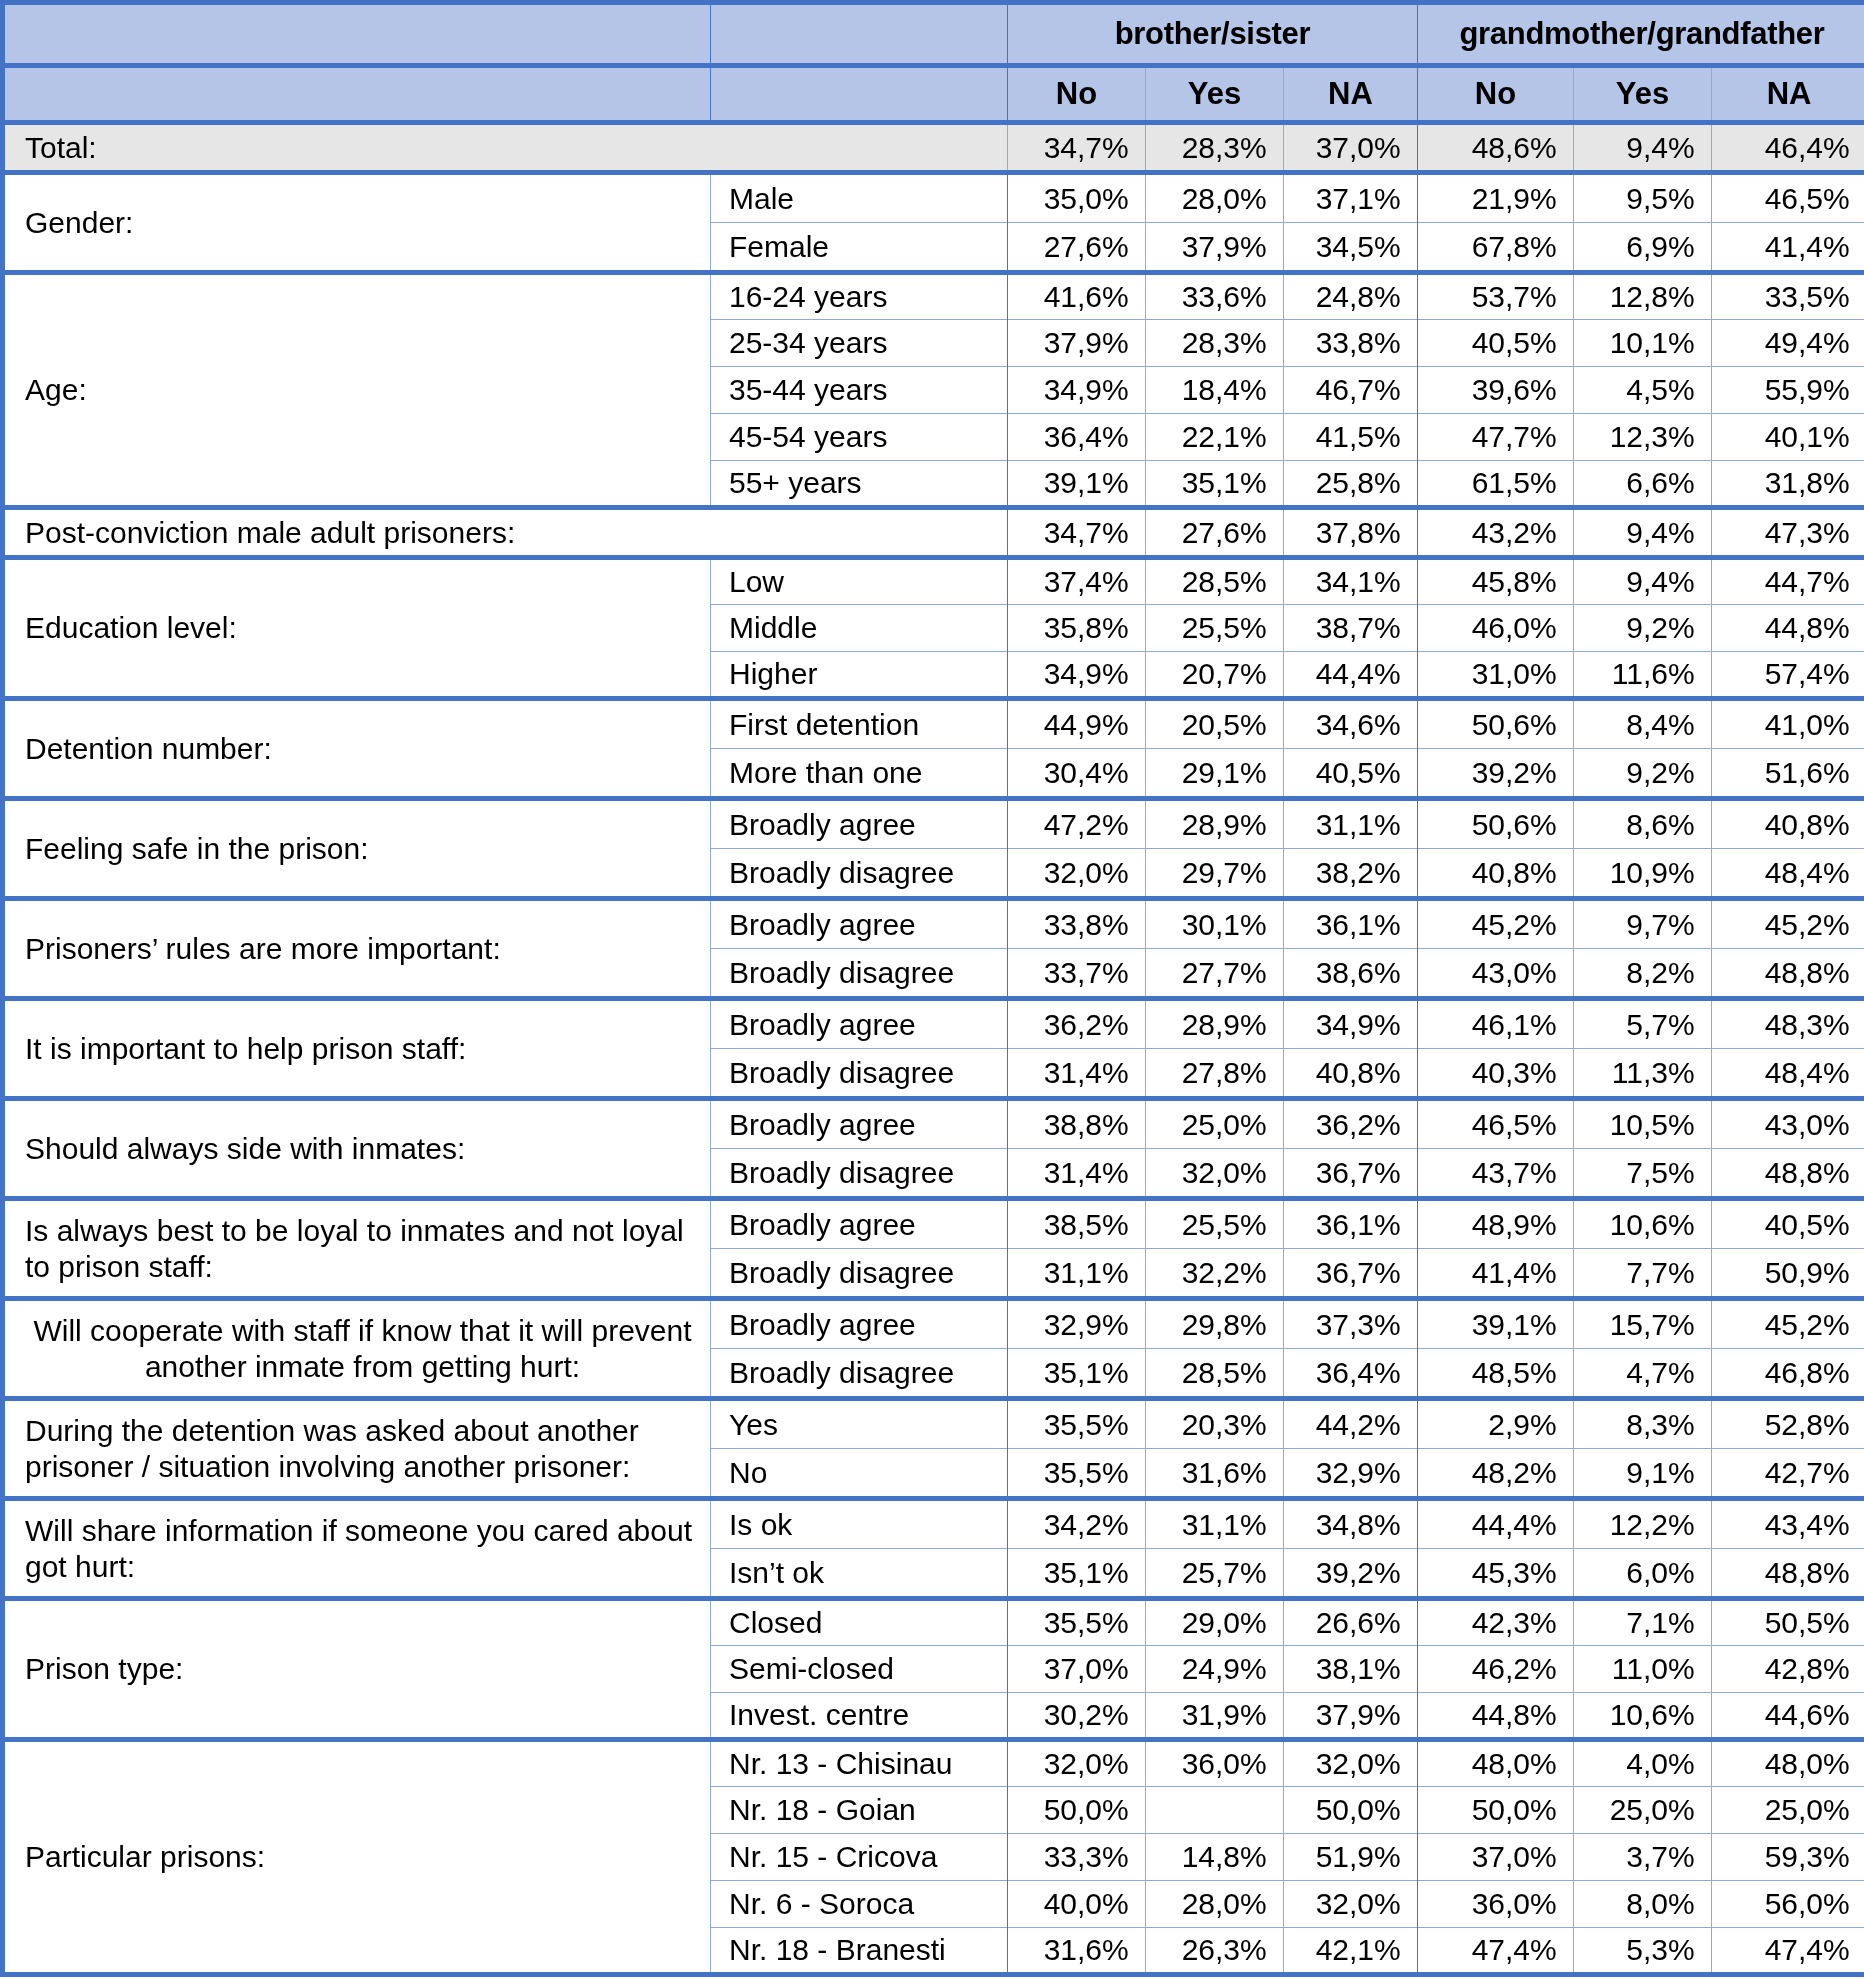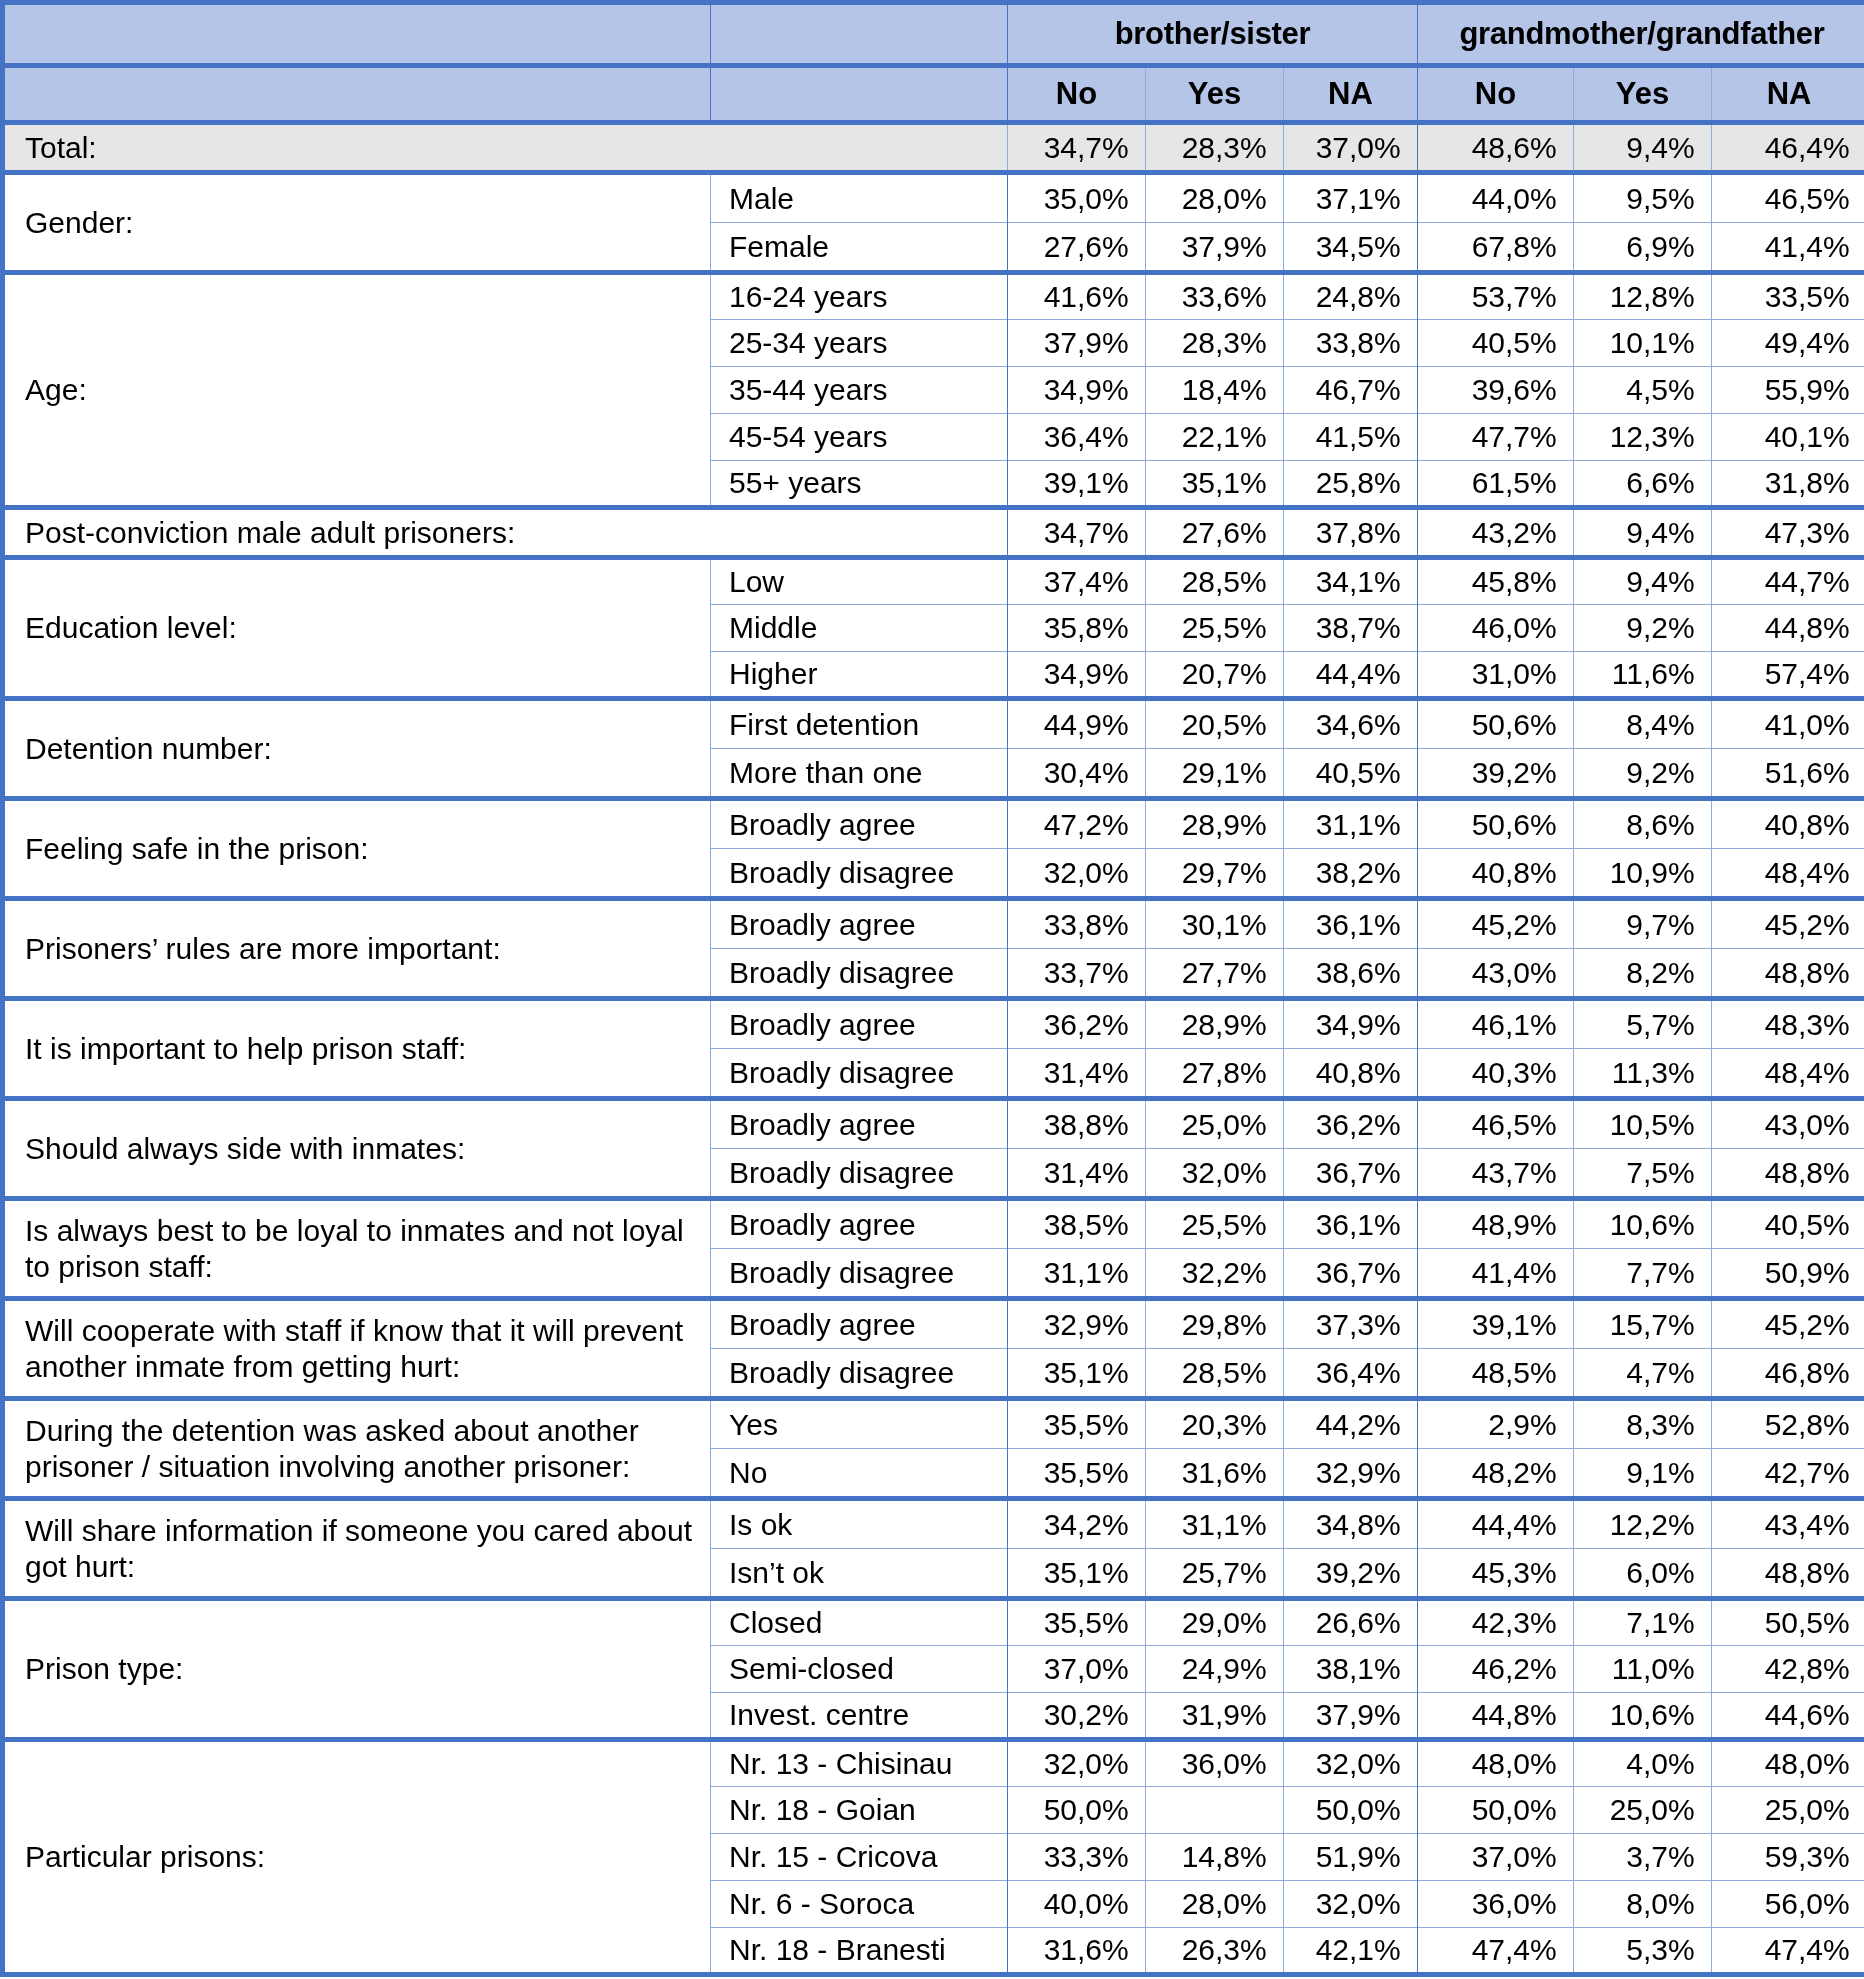--- a/index.html
+++ b/index.html
@@ -142,21 +142,21 @@
         <td class="val gcol0">48,6%</td>
         <td class="val">9,4%</td>
         <td class="val last">46,4%</td>
       </tr>
       <tr class="r2 sectiontop">
         <td class="cat" rowspan="2" style="border-bottom: 5.4px solid rgb(68, 114, 196);">Gender:</td>
         <td class="sub">Male</td>
         <td class="val gcol0">35,0%</td>
         <td class="val">28,0%</td>
         <td class="val" style="border-right: 1.8px solid rgb(68, 114, 196);">37,1%</td>
-        <td class="val gcol0">44,0%</td>
+        <td class="val gcol0">21,9%</td>
         <td class="val">9,5%</td>
         <td class="val last">46,5%</td>
       </tr>
       <tr class="r2 rowline">
         <td class="sub">Female</td>
         <td class="val gcol0">27,6%</td>
         <td class="val">37,9%</td>
         <td class="val" style="border-right: 1.8px solid rgb(68, 114, 196);">34,5%</td>
         <td class="val gcol0">67,8%</td>
         <td class="val">6,9%</td>
@@ -353,21 +353,21 @@
       <tr class="r2 rowline">
         <td class="sub">Broadly disagree</td>
         <td class="val gcol0">31,1%</td>
         <td class="val">32,2%</td>
         <td class="val" style="border-right: 1.8px solid rgb(68, 114, 196);">36,7%</td>
         <td class="val gcol0">41,4%</td>
         <td class="val">7,7%</td>
         <td class="val last">50,9%</td>
       </tr>
       <tr class="r2 sectiontop">
-        <td class="cat" rowspan="2" style="border-bottom: 5.4px solid rgb(68, 114, 196);">Will cooperate with staff if know that it will prevent another inmate from getting hurt:</td>
+        <td class="cat" rowspan="2" style="border-bottom: 5.4px solid rgb(68, 114, 196); text-align: center;">Will cooperate with staff if know that it will prevent another inmate from getting hurt:</td>
         <td class="sub">Broadly agree</td>
         <td class="val gcol0">32,9%</td>
         <td class="val">29,8%</td>
         <td class="val" style="border-right: 1.8px solid rgb(68, 114, 196);">37,3%</td>
         <td class="val gcol0">39,1%</td>
         <td class="val">15,7%</td>
         <td class="val last">45,2%</td>
       </tr>
       <tr class="r2 rowline">
         <td class="sub">Broadly disagree</td>

